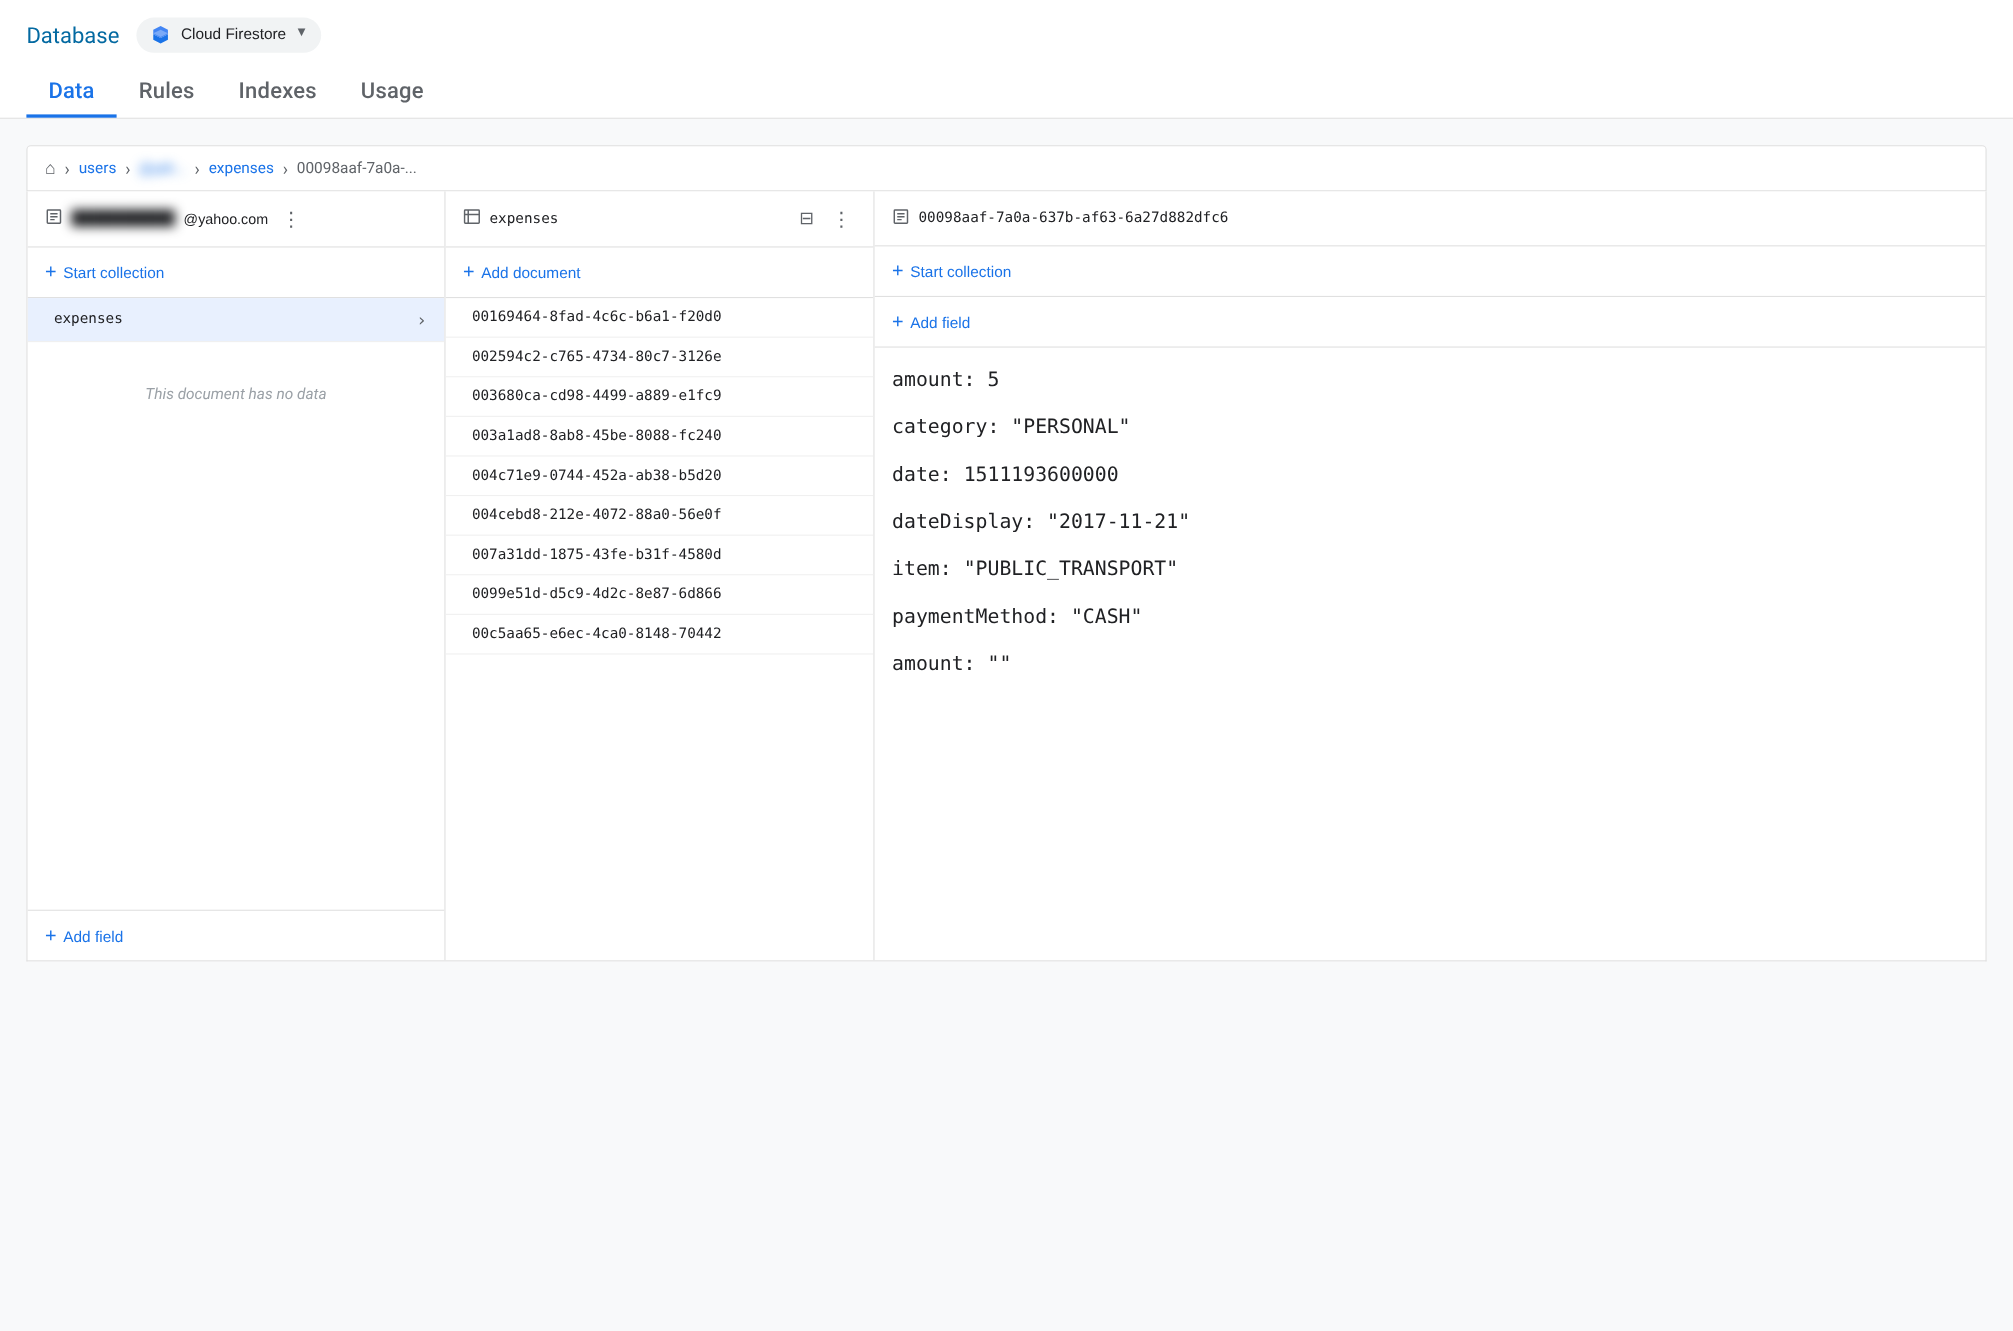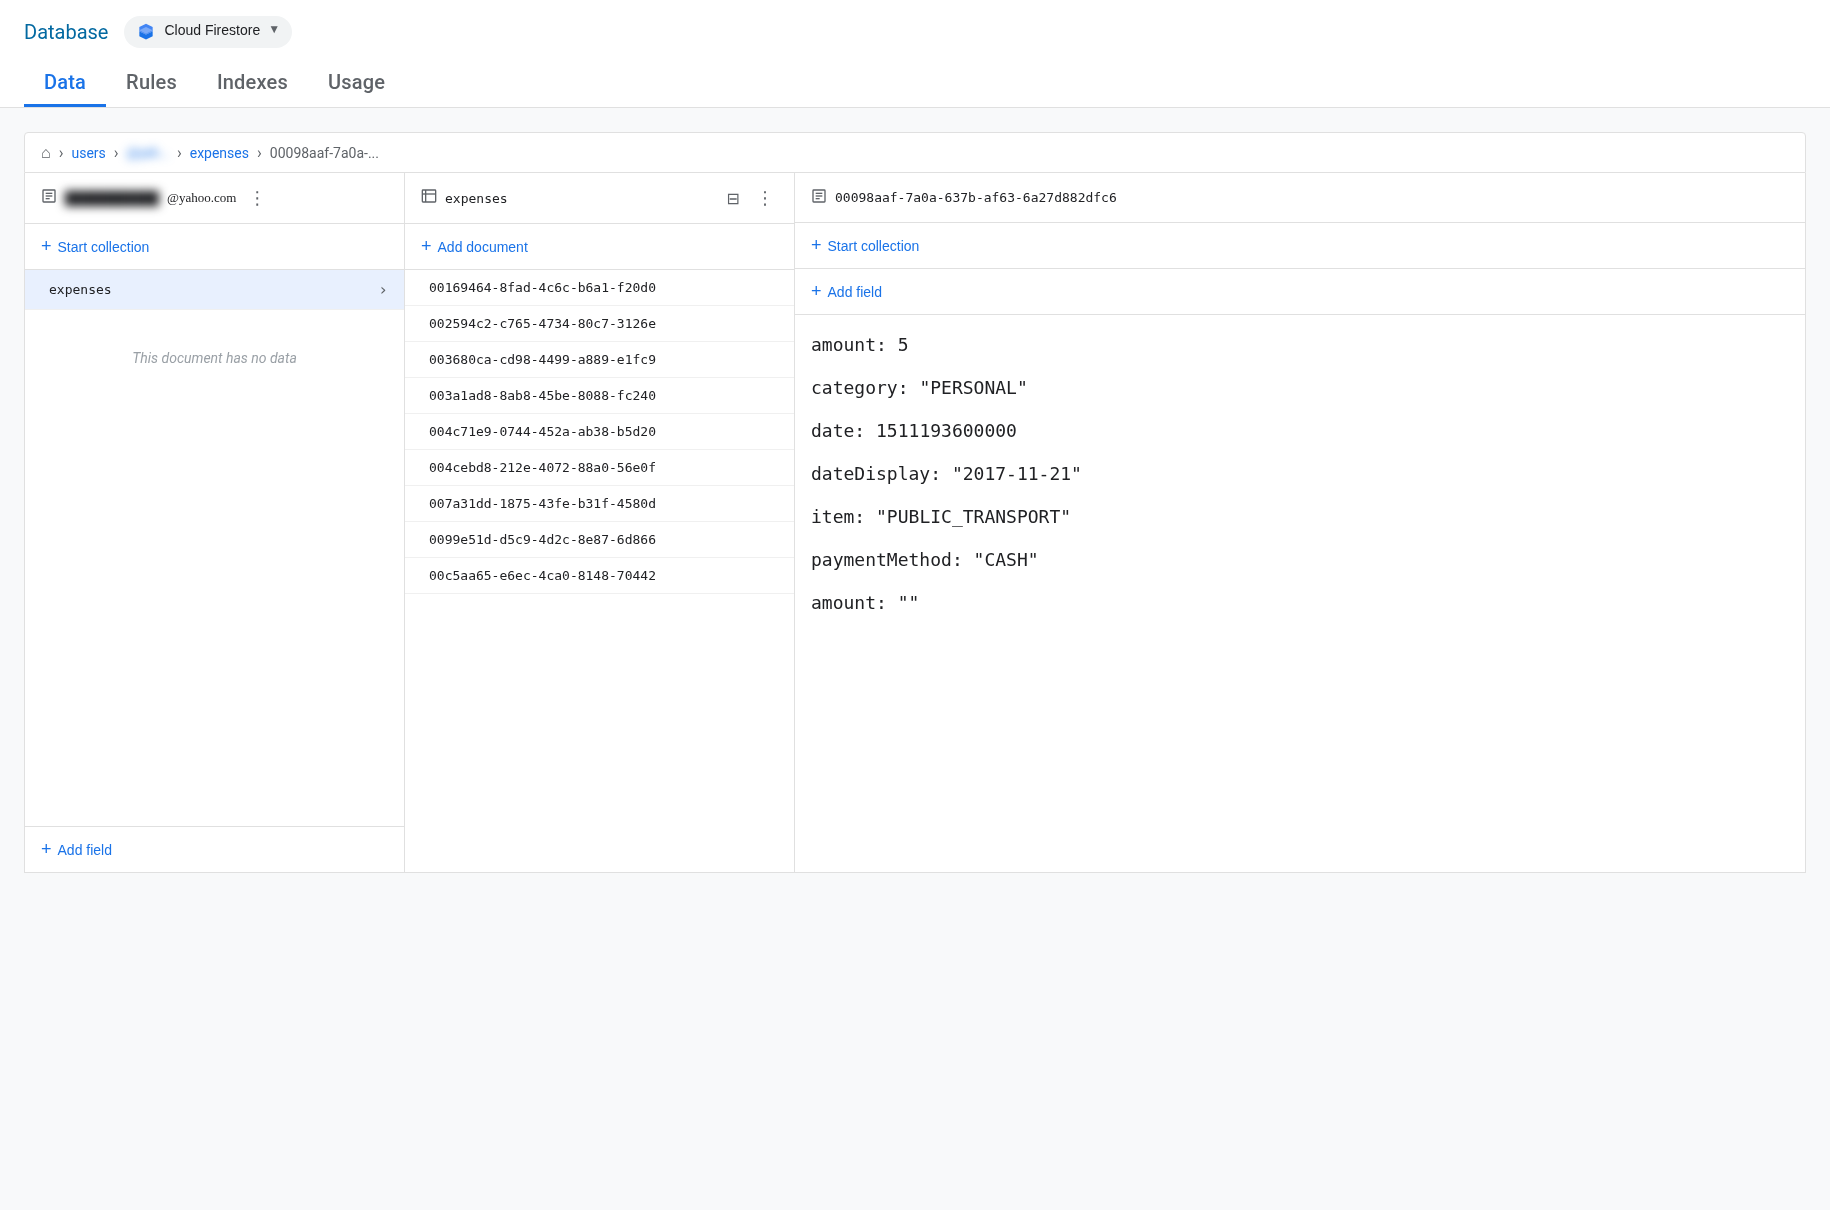--- a/index.html
+++ b/index.html
@@ -299,21 +299,21 @@
       <div class="column-header">
         <span class="column-header-icon">
           <svg width="16" height="16" viewBox="0 0 24 24" fill="none" stroke="#5f6368" stroke-width="2">
             <rect x="3" y="3" width="18" height="18" rx="1"></rect>
             <line x1="7" y1="8" x2="17" y2="8"></line>
             <line x1="7" y1="12" x2="17" y2="12"></line>
             <line x1="7" y1="16" x2="13" y2="16"></line>
           </svg>
         </span>
         <span class="blurred-text" style="font-size:13px; font-family:monospace;">████████████</span>
-        <span style="font-size:13px; font-family:Liberation Serif, serif;">@yahoo.com</span>
+        <span style="font-size:13px; font-family:Liberation Sans, sans-serif;">@yahoo.com</span>
         <button class="icon-btn">⋮</button>
       </div>
 
       <button class="add-btn">
         <span class="plus-icon">+</span>
         <span>Start collection</span>
       </button>
 
       <div class="col-scroll">
         <div class="list-item selected">

